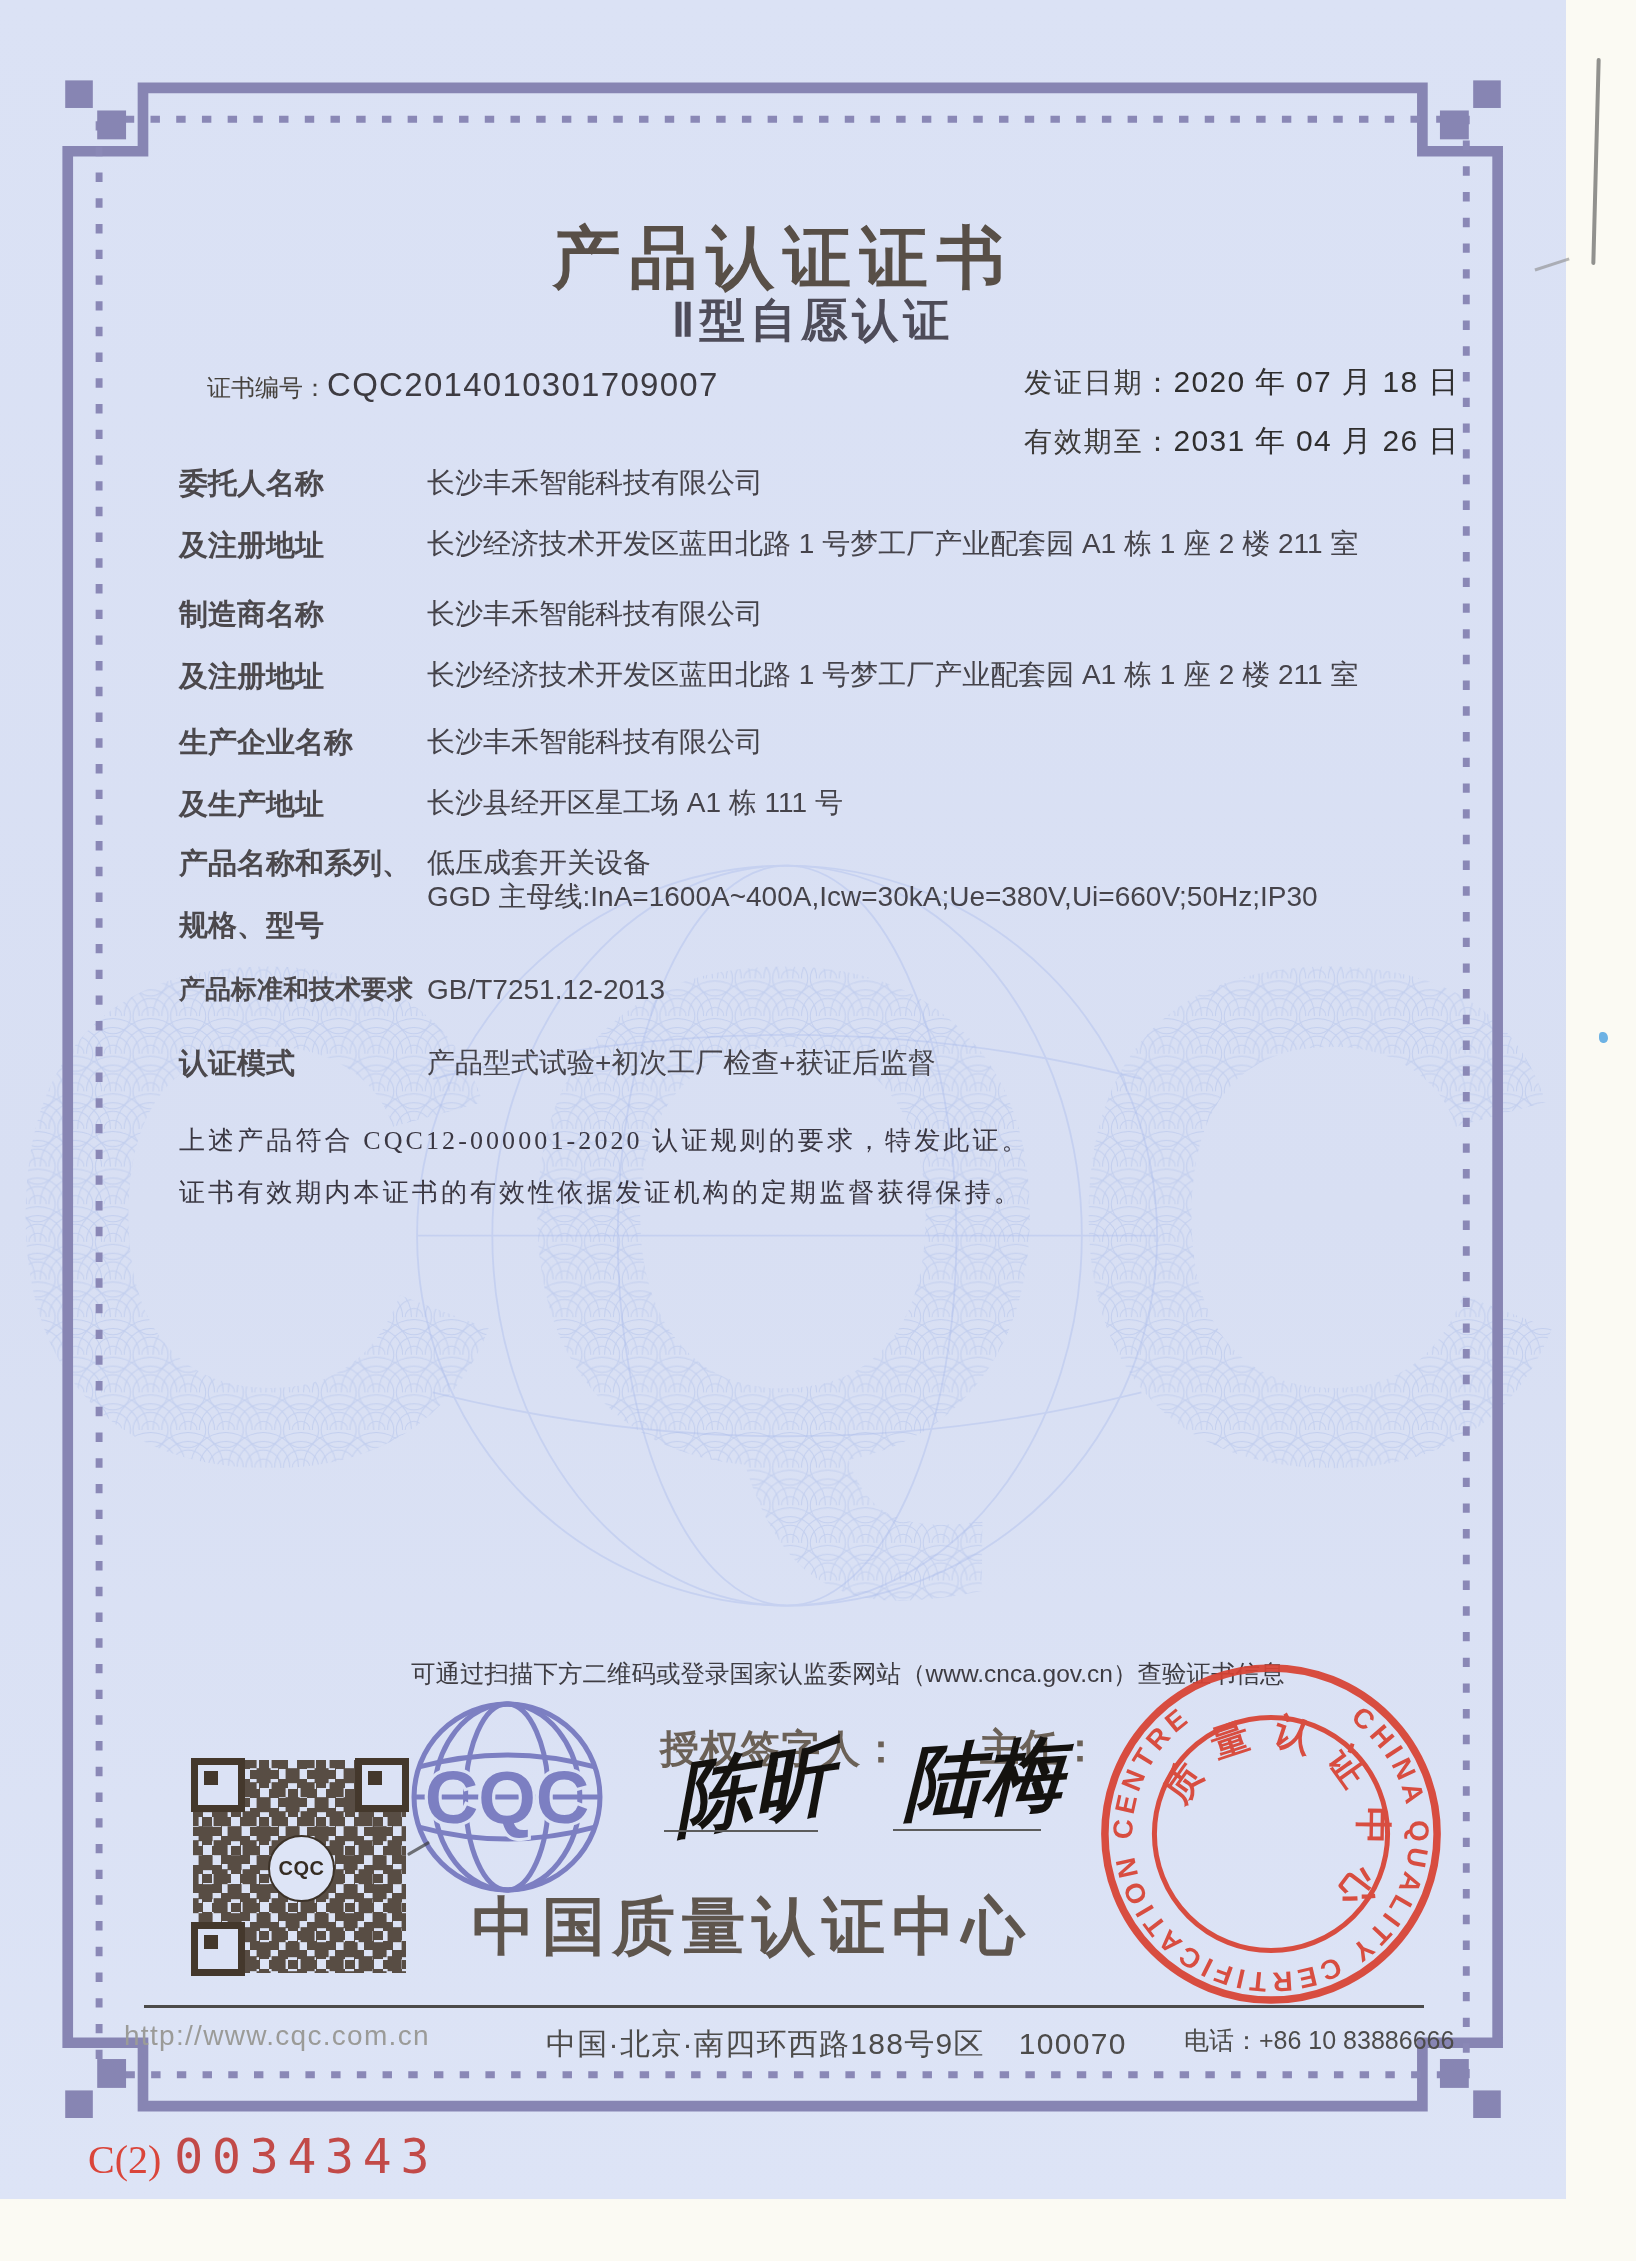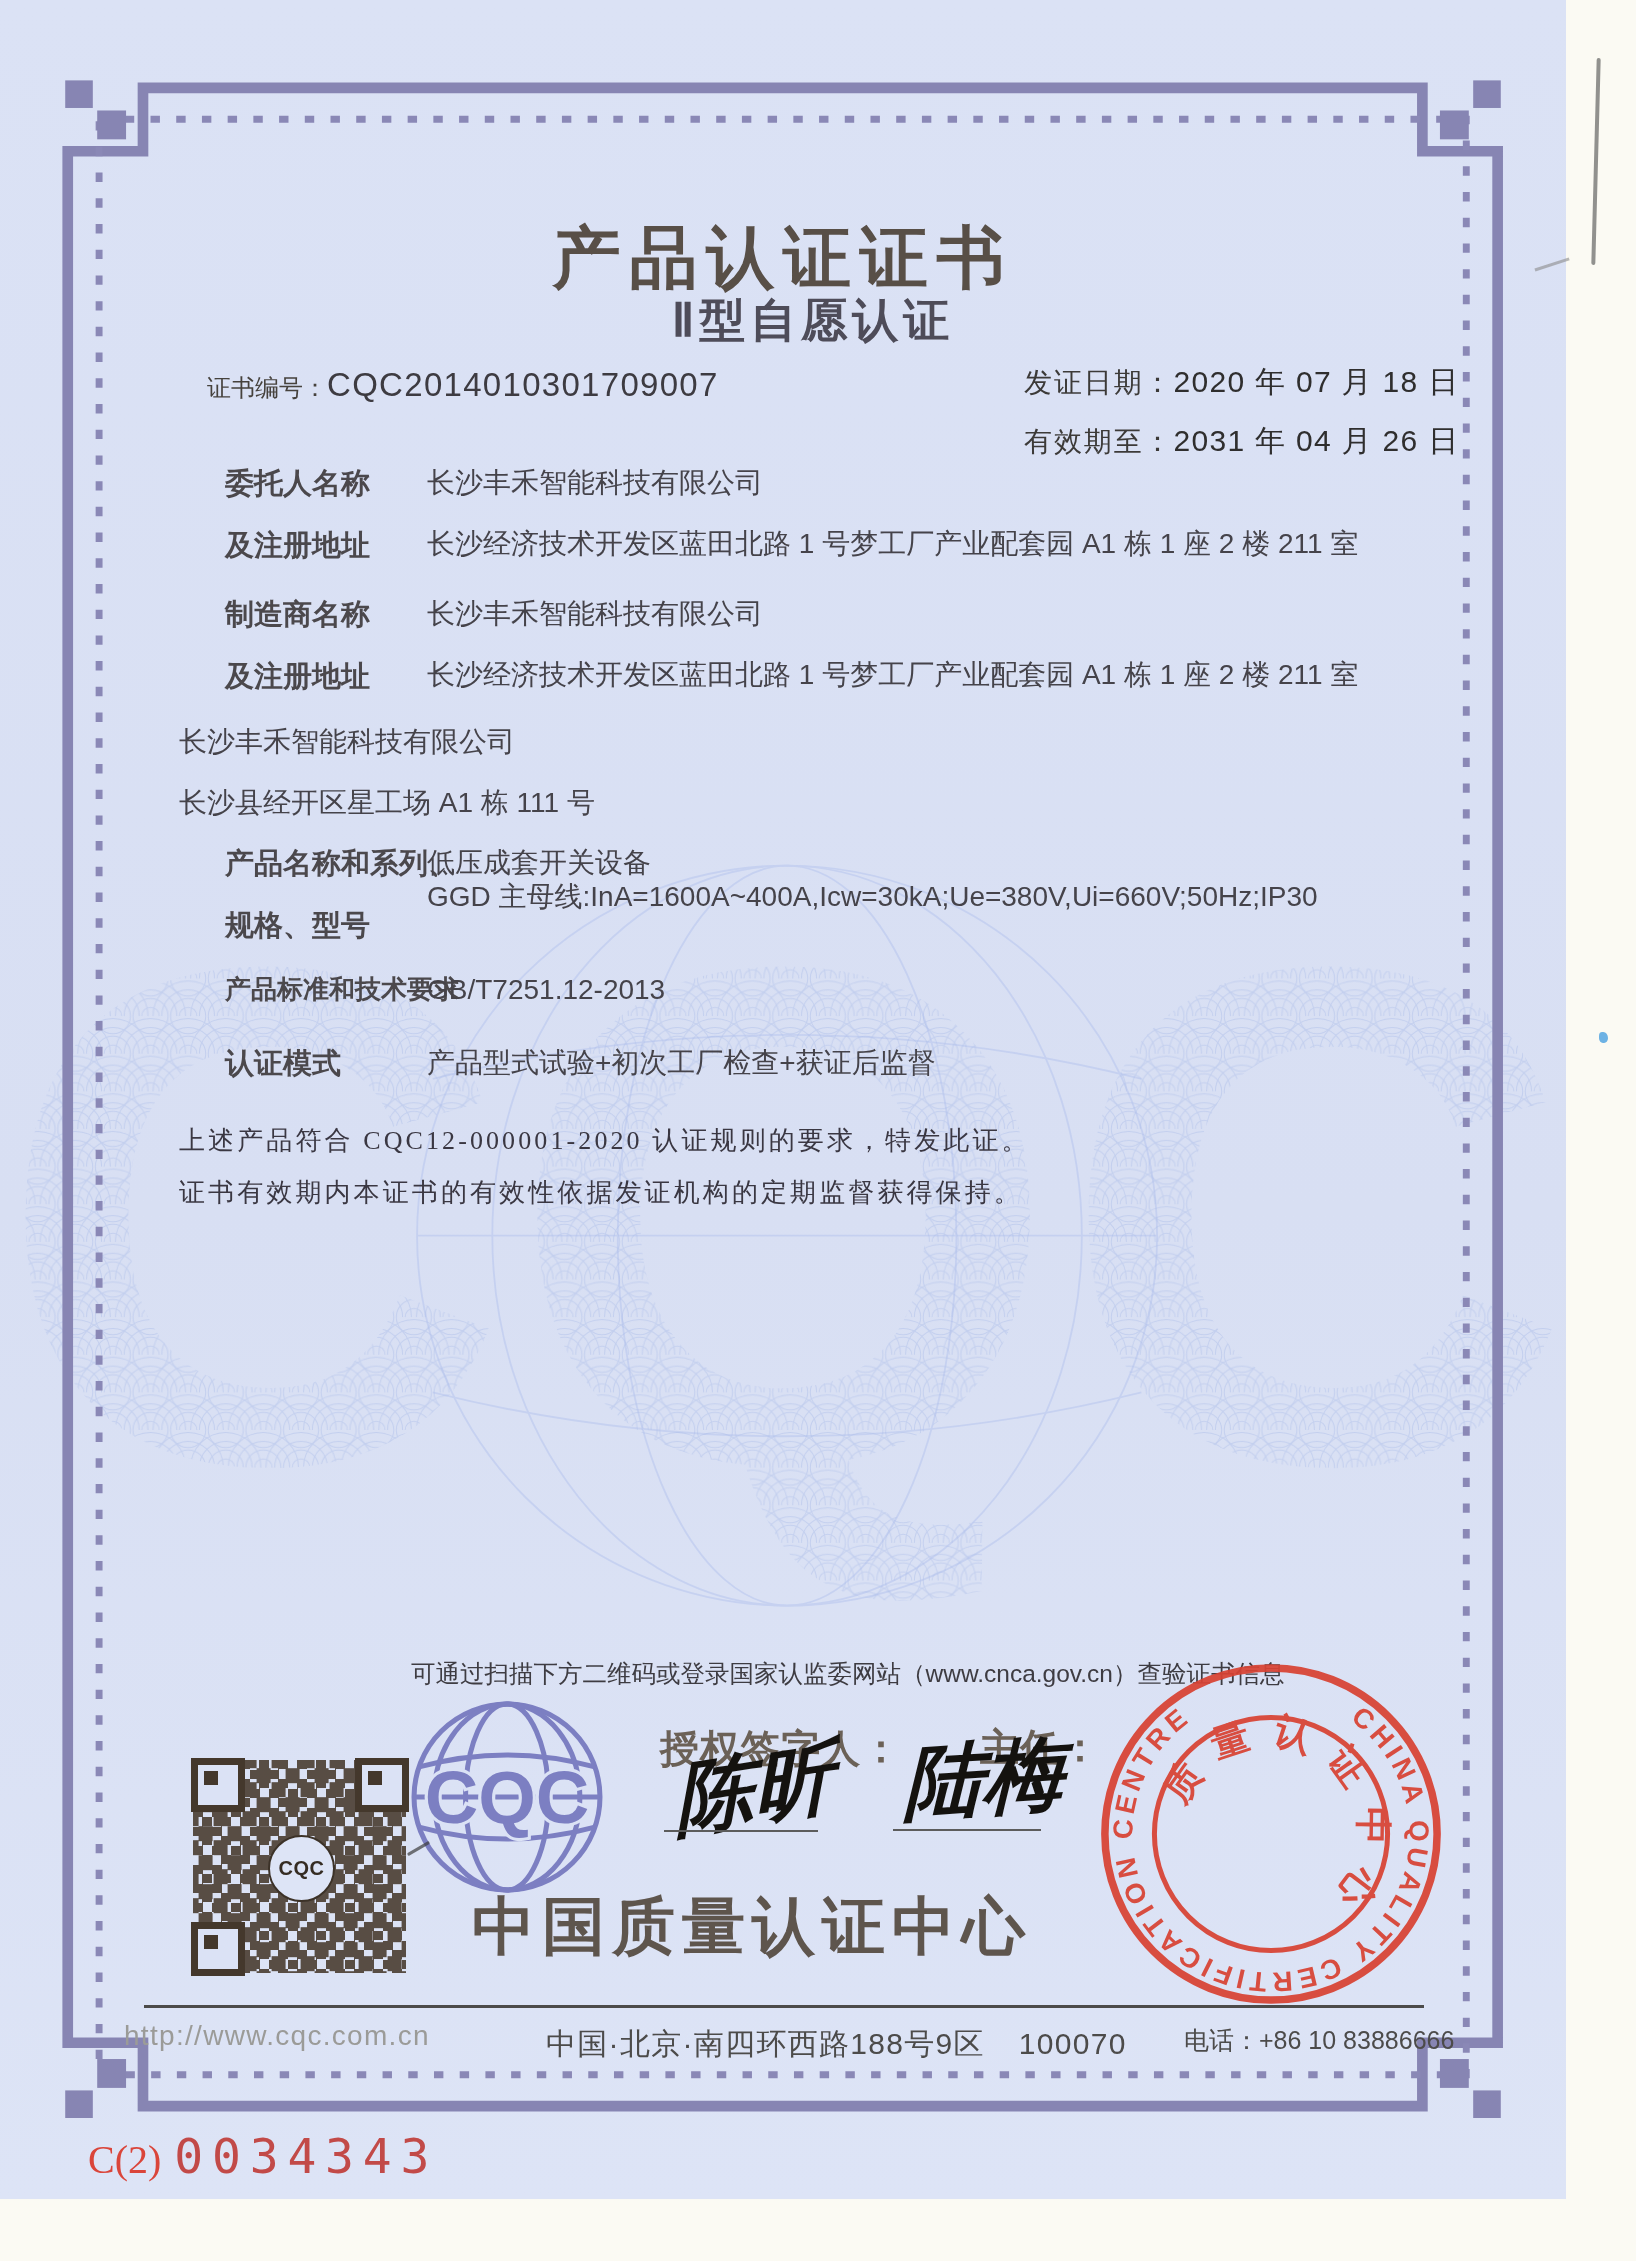--- a/index.html
+++ b/index.html
@@ -16,21 +16,21 @@
   .certno{position:absolute;left:207px;top:368px;white-space:nowrap;}
   .certno .lab{font-family:"Liberation Serif",serif;font-size:24px;color:#46423d;}
   .certno .val{font-size:33px;color:#3d3b41;letter-spacing:1.3px;}
   .dates{position:absolute;left:1024px;top:364px;}
   .dates .drow{white-space:nowrap;margin-bottom:21.3px;}
   .dates .lab{font-family:"Liberation Serif",serif;font-size:28px;color:#3c3a38;letter-spacing:1.9px;}
   .dates .val{font-size:30px;color:#2f2e2e;letter-spacing:1.3px;}
   
   .frow{position:absolute;left:179px;width:1255px;display:flex;}
   .lbls{width:248px;flex:0 0 248px;}
-  .lbl{font-size:29px;font-weight:bold;color:#4b484c;white-space:nowrap;line-height:1;margin-left:46px;}
+  .lbl{font-size:29px;font-weight:bold;color:#4b484c;white-space:nowrap;line-height:1;}
   .lbl+.lbl{margin-top:33px;}
   .lbl.tight{font-size:26px;letter-spacing:0;}
   .vals{flex:1;}
   .val{font-size:28px;color:#45434a;white-space:nowrap;line-height:1;}
   .val+.val{margin-top:33px;}
   .frow.model .val+.val{margin-top:6.3px;}
   .stmt{position:absolute;left:179px;font-family:"Liberation Serif",serif;
         font-size:26px;color:#3a3742;letter-spacing:3.1px;white-space:nowrap;}
   
   .verify{position:absolute;left:411px;top:1657px;font-size:24.5px;color:#3e3c42;}
@@ -161,20 +161,24 @@
       <div class="lbls">
           <div class="lbl">制造商名称</div>
         <div class="lbl">及注册地址</div>
         </div>
       <div class="vals">
           <div class="val">长沙丰禾智能科技有限公司</div>
         <div class="val">长沙经济技术开发区蓝田北路 1 号梦工厂产业配套园 A1 栋 1 座 2 楼 211 室</div>
         </div>
     </div>
     <div class="frow" style="top:728px">
+      <div class="lbls">
+          <div class="lbl">生产企业名称</div>
+        <div class="lbl">及生产地址</div>
+        </div>
       <div class="vals">
           <div class="val">长沙丰禾智能科技有限公司</div>
         <div class="val">长沙县经开区星工场 A1 栋 111 号</div>
         </div>
     </div>
     <div class="frow model" style="top:849px">
       <div class="lbls">
           <div class="lbl">产品名称和系列、</div>
         <div class="lbl">规格、型号</div>
         </div>

